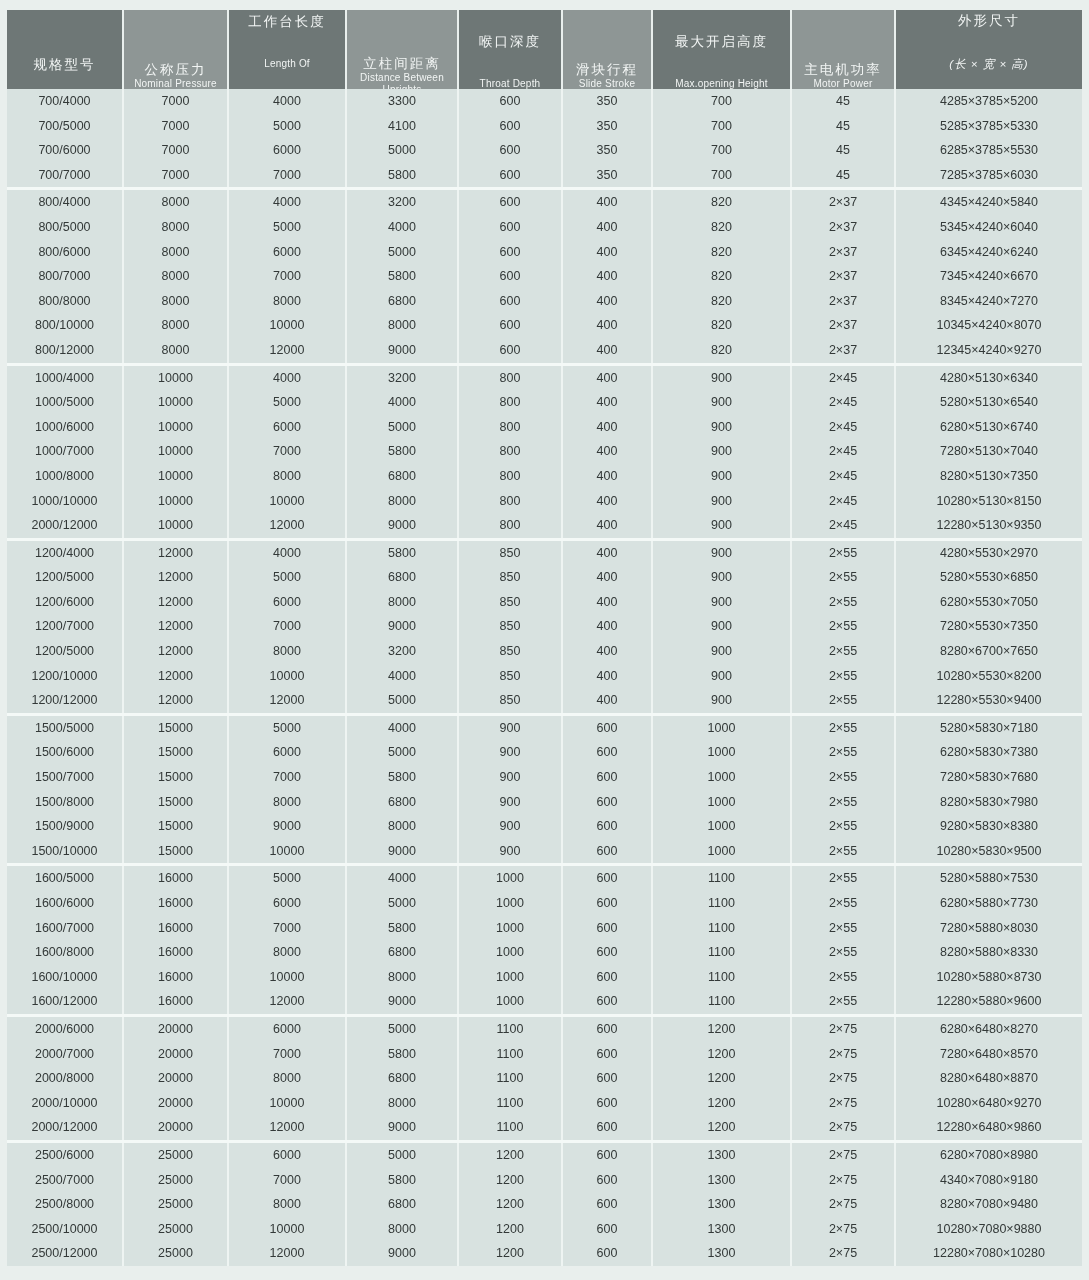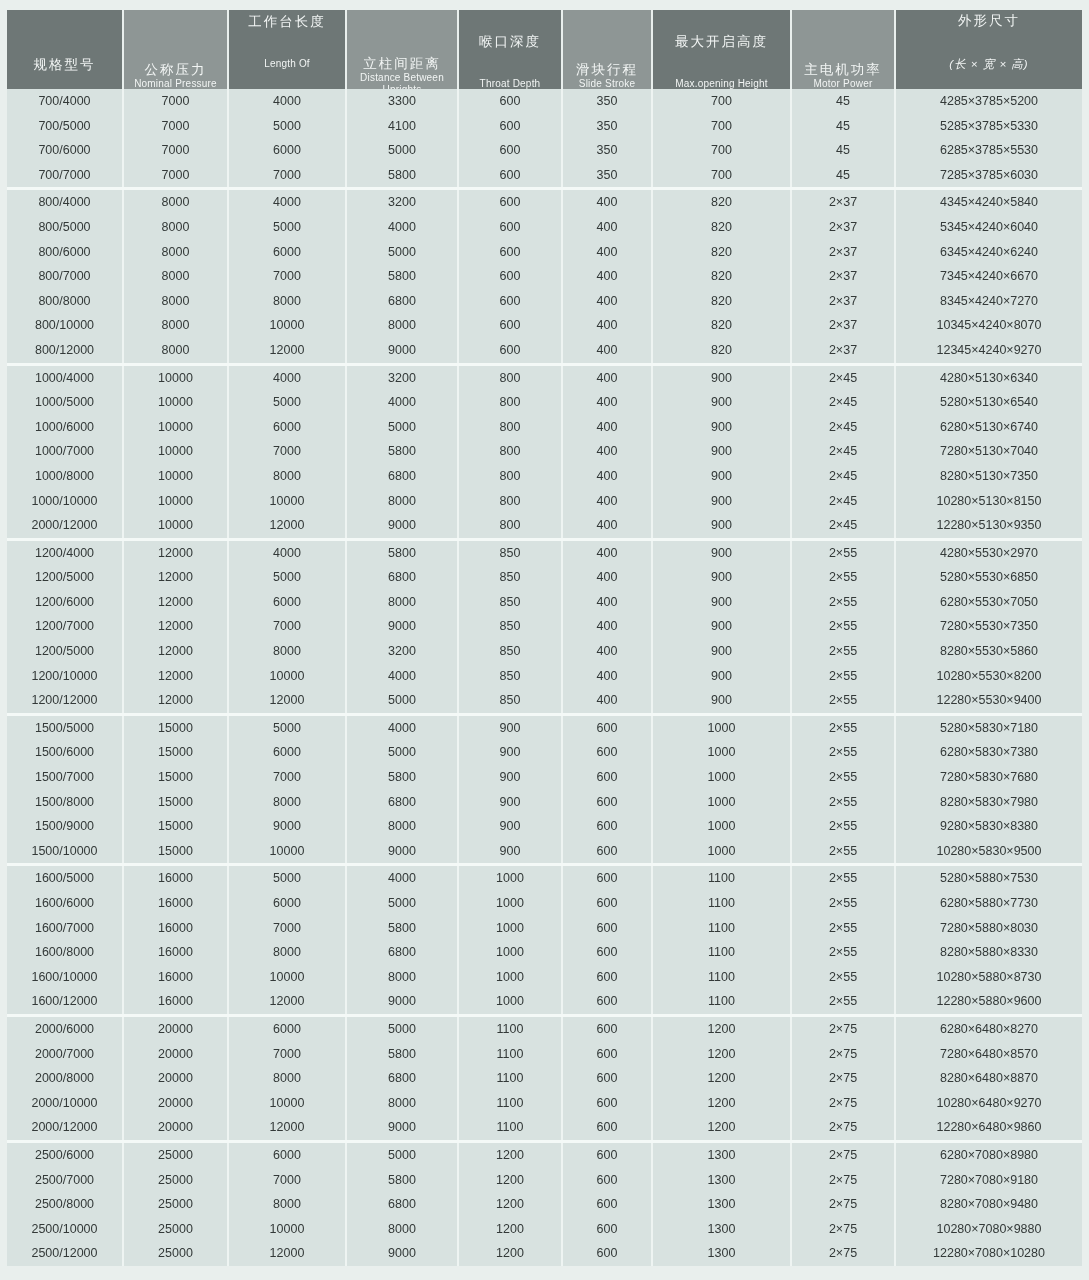--- a/index.html
+++ b/index.html
@@ -347,21 +347,21 @@
       </div>
       <div class="grid trow">
         <div class="tcell">1200/5000</div>
         <div class="tcell">12000</div>
         <div class="tcell">8000</div>
         <div class="tcell">3200</div>
         <div class="tcell">850</div>
         <div class="tcell">400</div>
         <div class="tcell">900</div>
         <div class="tcell">2×55</div>
-        <div class="tcell">8280×5530×5860</div>
+        <div class="tcell">8280×6700×7650</div>
       </div>
       <div class="grid trow">
         <div class="tcell">1200/10000</div>
         <div class="tcell">12000</div>
         <div class="tcell">10000</div>
         <div class="tcell">4000</div>
         <div class="tcell">850</div>
         <div class="tcell">400</div>
         <div class="tcell">900</div>
         <div class="tcell">2×55</div>
@@ -582,21 +582,21 @@
       </div>
       <div class="grid trow">
         <div class="tcell">2500/7000</div>
         <div class="tcell">25000</div>
         <div class="tcell">7000</div>
         <div class="tcell">5800</div>
         <div class="tcell">1200</div>
         <div class="tcell">600</div>
         <div class="tcell">1300</div>
         <div class="tcell">2×75</div>
-        <div class="tcell">7280×7080×9180</div>
+        <div class="tcell">4340×7080×9180</div>
       </div>
       <div class="grid trow">
         <div class="tcell">2500/8000</div>
         <div class="tcell">25000</div>
         <div class="tcell">8000</div>
         <div class="tcell">6800</div>
         <div class="tcell">1200</div>
         <div class="tcell">600</div>
         <div class="tcell">1300</div>
         <div class="tcell">2×75</div>

